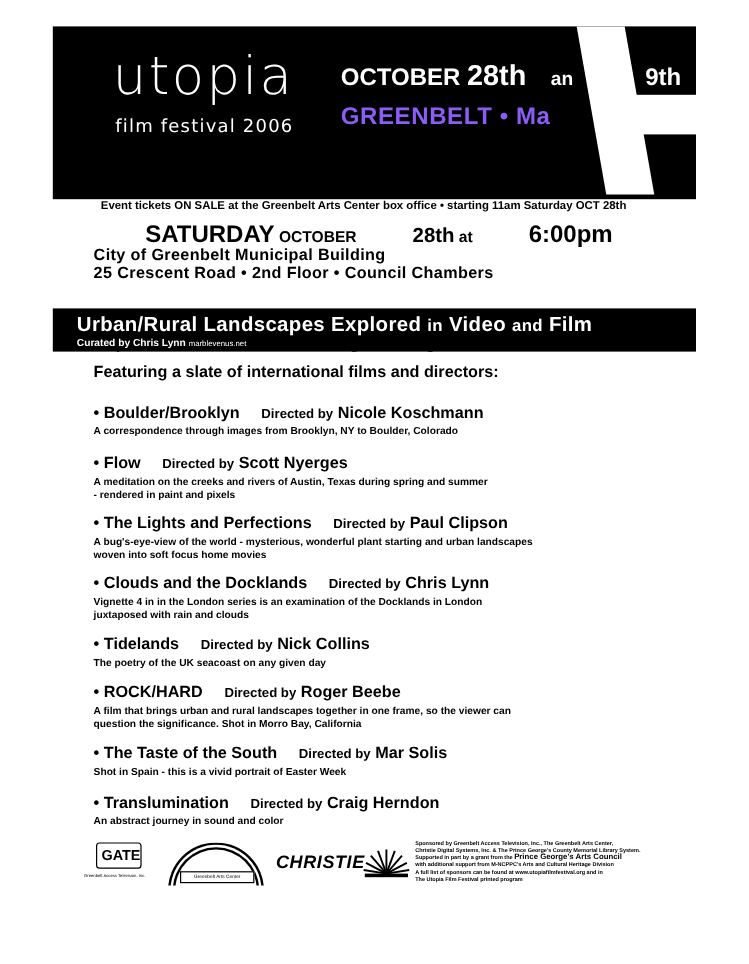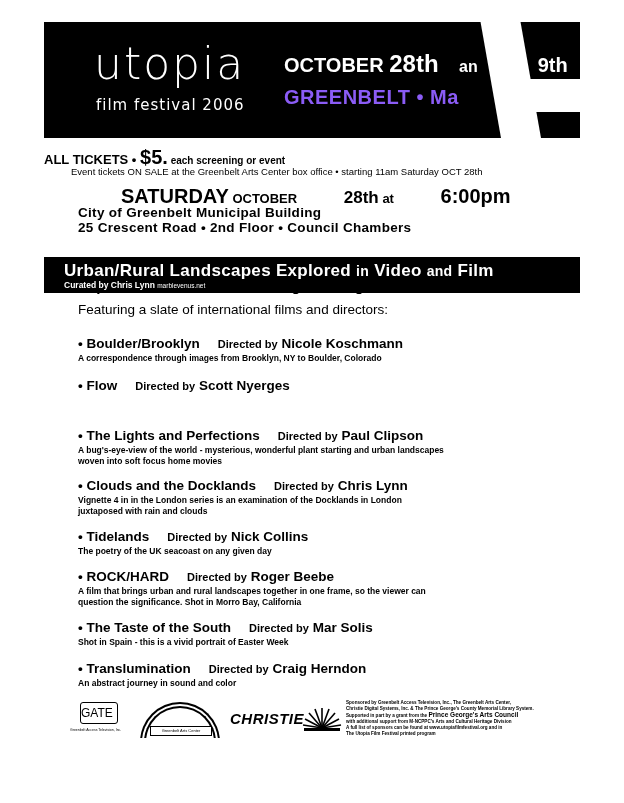--- a/index.html
+++ b/index.html
@@ -1,21 +1,21 @@
 <!DOCTYPE html>
 <html><head>
 <meta charset="utf-8">
 <style>
   html, body { margin: 0; padding: 0; }
   body {
     width: 624px; height: 803px; background: #ffffff; position: relative; overflow: hidden;
     font-family: "Liberation Sans", "DejaVu Sans", sans-serif; color: #000;
   }
   .header {
-    position: absolute; left: 44px; top: 22px; width: 536px; height: 116px;
+    position: absolute; left: 44px; top: 22px; width: 536px; height: 144px;
     background: #000; overflow: hidden;
   }
   .slash {
     position: absolute; left: 448px; top: -10px; width: 40px; height: 150px;
     background: #fff; transform: skewX(10deg);
   }
   .hband {
     position: absolute; left: 470px; top: 57px; width: 70px; height: 33px; background: #fff;
   }
   .logo {
@@ -34,42 +34,42 @@
   .hdr-line1 .big { font-size: 24px; }
   .hdr-line1 .small { font-size: 16px; margin-left: 16px; }
   .hdr-line2 {
     position: absolute; left: 240px; top: 64px; color: #8b5cf6; font-weight: bold; font-size: 20px;
     white-space: nowrap; letter-spacing: 0.5px;
   }
   .tickets { position: absolute; left: 44px; top: 146px; white-space: nowrap; font-weight: bold; }
   .tickets .a { font-size: 13px; }
   .tickets .price { font-size: 20px; }
   .tickets .b { font-size: 10px; }
-  .sale { position: absolute; left: 35px; top: 166px; font-size: 9.5px; font-weight: normal; white-space: nowrap; padding-left: 36px; }
+  .sale { position: absolute; left: 48px; top: 166px; font-size: 9.5px; font-weight: bold; white-space: nowrap; padding-left: 36px; }
   .sat { position: absolute; left: 78px; top: 185px; font-weight: bold; white-space: nowrap; }
   .sat .big { font-size: 20px; margin-left: 43px; }
   .sat .sc { font-size: 13px; }
   .venue { position: absolute; left: 78px; white-space: nowrap; font-weight: bold; font-size: 13.5px; letter-spacing: 0.3px; }
   .exp { position: absolute; left: 78px; top: 249px; font-size: 15px; font-weight: bold; white-space: nowrap; margin-top: 28px; }
   .band {
     position: absolute; left: 44px; top: 257px; width: 536px; height: 36px; background: #000; color: #fff;
   }
   .band .title { position: absolute; left: 20px; top: 4px; font-weight: bold; font-size: 17px; white-space: nowrap; letter-spacing: 0.3px; }
   .band .title .sm { font-size: 14px; }
   .band .cur { position: absolute; left: 20px; top: 23px; font-weight: bold; font-size: 8.5px; white-space: nowrap; }
   .band .cur .url { font-size: 6.5px; font-weight: normal; }
-  .feat { position: absolute; left: 78px; top: 302px; font-weight: normal; font-size: 13.5px; white-space: nowrap; }
+  .feat { position: absolute; left: 78px; top: 302px; font-weight: bold; font-size: 13.5px; white-space: nowrap; }
   .film { position: absolute; left: 78px; width: 520px; }
   .film .head { font-weight: bold; font-size: 13.5px; white-space: nowrap; line-height: 17px; }
   .film .head .dir { font-size: 11px; margin-left: 18px; }
   .film .head .dname { font-size: 13.5px; }
   .film .desc { font-weight: bold; font-size: 8.5px; line-height: 11px; white-space: pre-line; }
   .logos { position: absolute; left: 70px; top: 700px; height: 40px; width: 280px; }
   .gate { position: absolute; left: 0; top: 0; width: 52px; height: 38px; }
-  .gate .box { position: absolute; left: 10px; top: 2px; width: 36px; height: 20px; border: 1.5px solid #000; font-size: 12px; font-weight: normal; text-align: left; line-height: 20px; border-radius: 3px; }
+  .gate .box { position: absolute; left: 10px; top: 2px; width: 36px; height: 20px; border: 1.5px solid #000; font-size: 12px; font-weight: bold; text-align: right; line-height: 20px; border-radius: 3px; }
   .gate .cap { position: absolute; left: 0; top: 28px; font-size: 3.5px; white-space: nowrap; }
   .gac { position: absolute; left: 66px; top: 0; width: 88px; height: 36px; }
   .gac .arch { position: absolute; left: 4px; top: 2px; width: 80px; height: 60px; border: 6px double #000; border-radius: 44px 44px 0 0; box-sizing: border-box; border-bottom: none; clip-path: inset(0 0 40% 0); }
   .gac .plate { position: absolute; left: 14px; top: 26px; width: 60px; height: 8px; border: 1px solid #000; font-size: 4px; text-align: center; line-height: 8px; background: #fff; }
   .christie { position: absolute; left: 160px; top: 10px; font-weight: bold; font-style: italic; font-size: 15px; letter-spacing: 0.5px; }
   .sun { position: absolute; left: 232px; top: 6px; width: 40px; height: 28px; }
   .sponsor { position: absolute; left: 346px; top: 700px; width: 250px; font-size: 4.6px; font-weight: bold; line-height: 6px; }
   .sponsor .pg { font-size: 6.5px; }
 </style>
 </head>
@@ -108,20 +108,22 @@
 </div>
 
 <div class="feat">Featuring a slate of international films and directors:</div>
 
 <div class="film" style="top:335px">
   <div class="head"><span>• Boulder/Brooklyn</span><span class="dir">Directed by</span> <span class="dname">Nicole Koschmann</span></div>
   <div class="desc">A correspondence through images from Brooklyn, NY to Boulder, Colorado</div>
 </div>
 <div class="film" style="top:377px">
   <div class="head"><span>• Flow</span><span class="dir">Directed by</span> <span class="dname">Scott Nyerges</span></div>
+  <div class="desc">A meditation on the creeks and rivers of Austin, Texas during spring and summer
+- rendered in paint and pixels</div>
 </div>
 <div class="film" style="top:427px">
   <div class="head"><span>• The Lights and Perfections</span><span class="dir">Directed by</span> <span class="dname">Paul Clipson</span></div>
   <div class="desc">A bug's-eye-view of the world - mysterious, wonderful plant starting and urban landscapes
 woven into soft focus home movies</div>
 </div>
 <div class="film" style="top:477px">
   <div class="head"><span>• Clouds and the Docklands</span><span class="dir">Directed by</span> <span class="dname">Chris Lynn</span></div>
   <div class="desc">Vignette 4 in  in the London series is an examination of the Docklands in London
 juxtaposed with rain and clouds</div>

